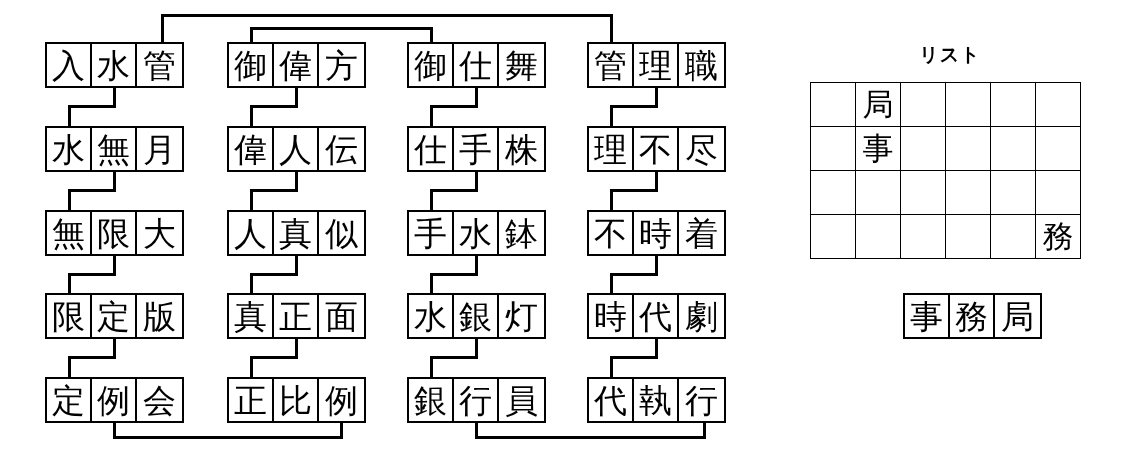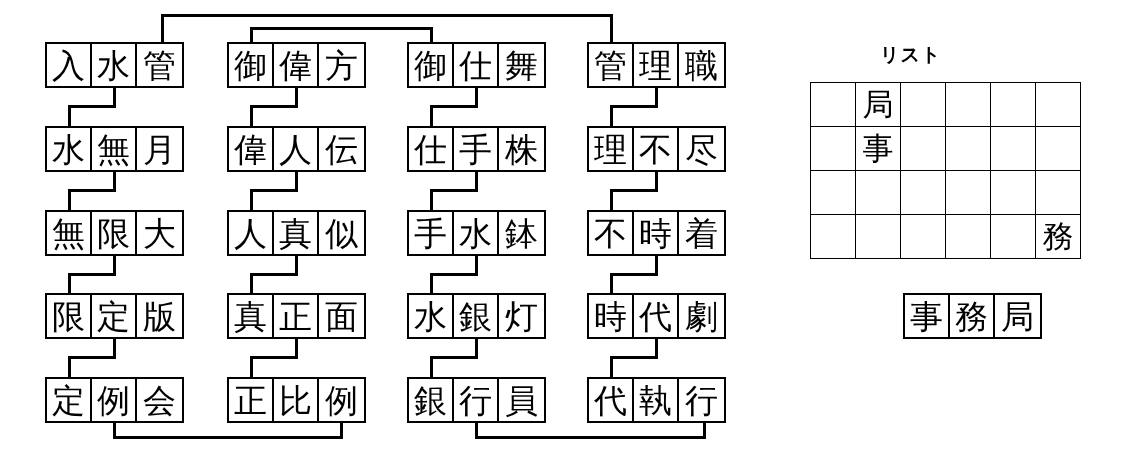--- a/index.html
+++ b/index.html
@@ -57,21 +57,21 @@
   }
   .seg.h { height: 3px; }
   .seg.v { width: 3px; }
 
   
   .list-title {
     position: absolute;
     left: 880px;
     top: 42px;
     width: 140px;
-    text-align: left;
+    text-align: center;
     font-size: 19px;
     font-weight: bold;
     color: #000;
     letter-spacing: 1px;
   }
   .grid {
     position: absolute;
     left: 810px;
     top: 82px;
     border-top: 1px solid #000;

